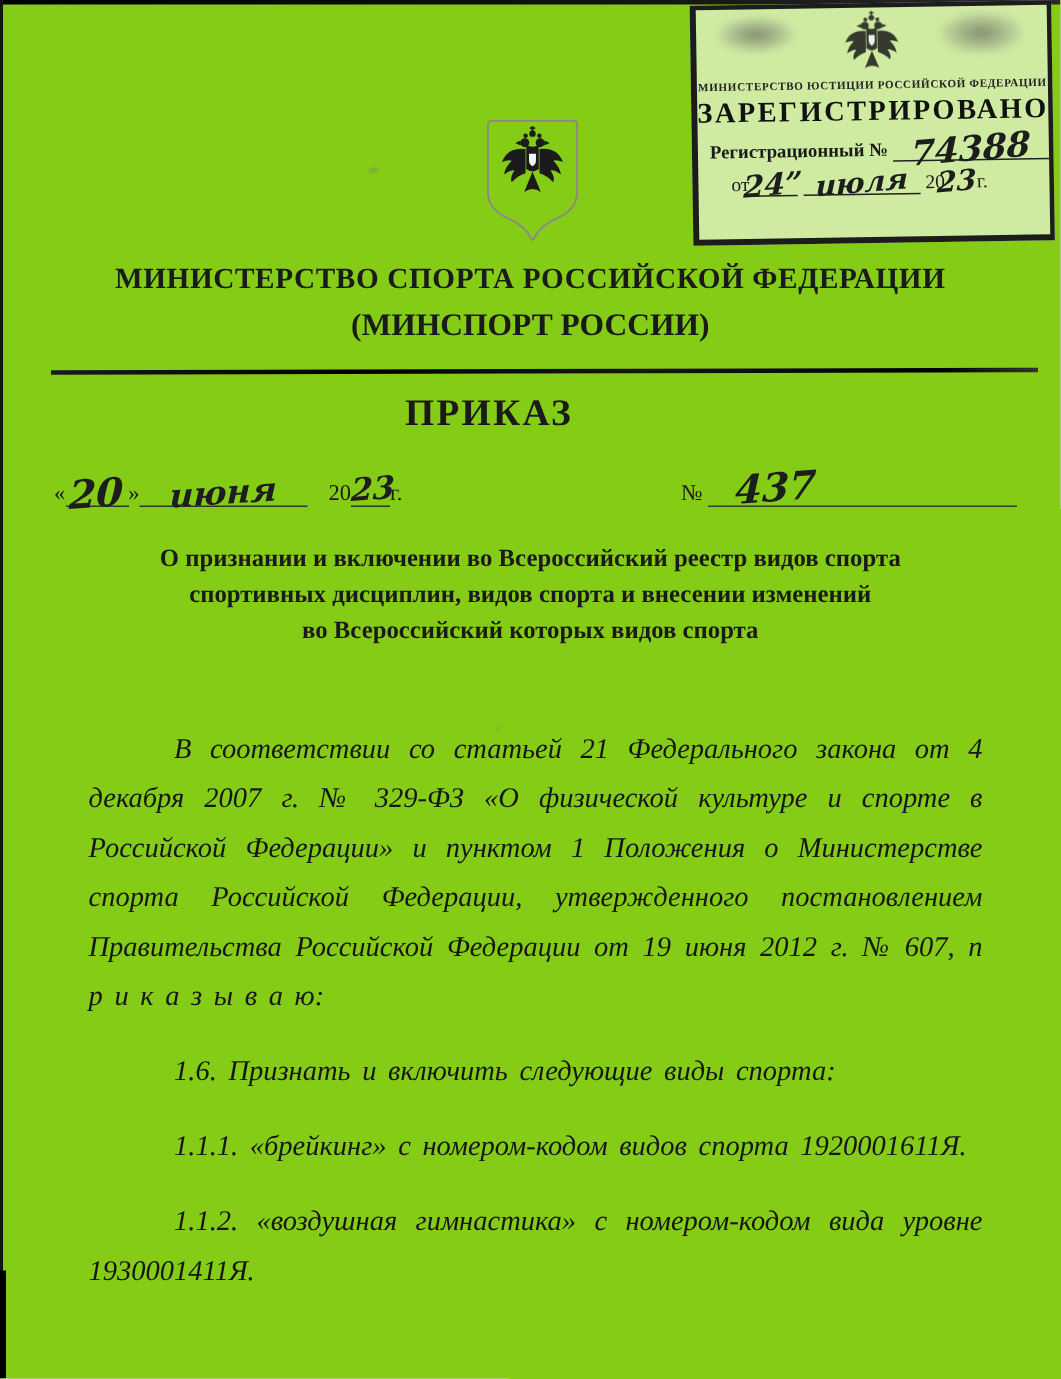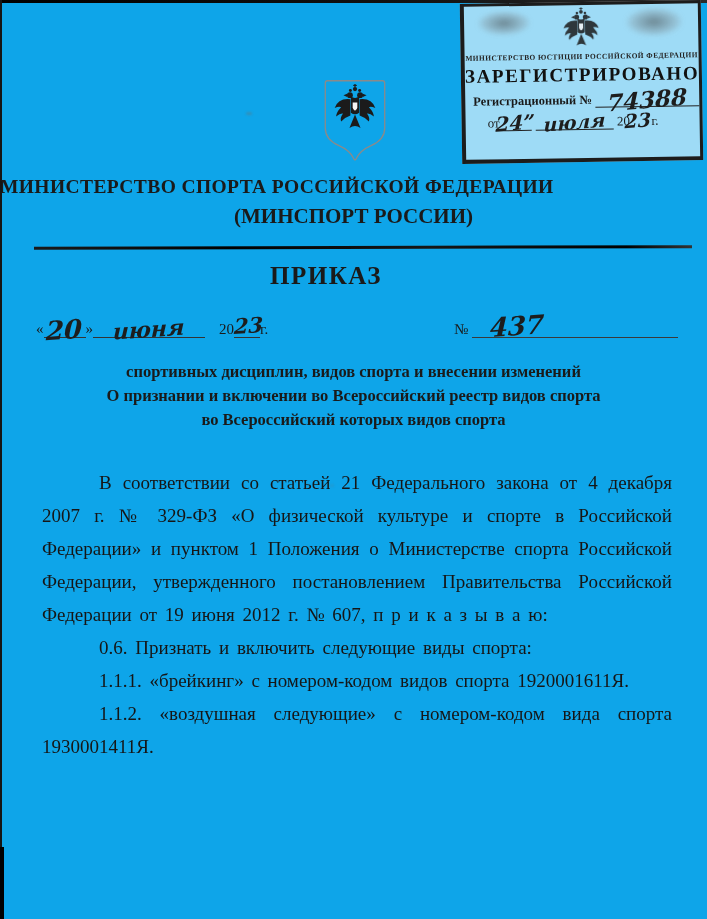--- a/index.html
+++ b/index.html
@@ -1,18 +1,18 @@
 <!DOCTYPE html>
 <html><head>
 <meta charset="utf-8">
 <style>
   html,body { margin:0; padding:0; }
   body { width:707px; height:919px; background:#e8e8e8; }
   #page {
-    position:relative; width:707px; height:919px; background:#0ea5e9;
+    position:relative; width:707px; height:919px; background:#84cc16;
     font-family:"Liberation Serif", serif; color:#1a1a1a; overflow:hidden;
   }
   
   .edge-top { position:absolute; top:0; left:0; width:707px; height:3px;
     background:linear-gradient(to right,#000 0%,#111 55%,#2a2a2a 100%); }
   .edge-left { position:absolute; top:0; left:0; width:2px; height:919px; background:#151515; }
   .edge-left-bottom { position:absolute; left:0; bottom:0; width:4px; height:72px; background:#000; }
   .dust { position:absolute; background:rgba(110,110,110,.4); border-radius:50%; filter:blur(1px); }
   .dust1 { left:246px; top:112px; width:6px; height:3px; }
   .dust2 { left:330px; top:484px; width:4px; height:3px; opacity:.5; }
@@ -46,21 +46,21 @@
   
   .hand { font-family:"DejaVu Serif", serif; font-style:italic; font-weight:700;
     display:inline-block; transform:rotate(-4deg) skewX(-6deg); color:#1d1d1d; line-height:1; }
   .h-regnum { font-size:23px; position:relative; top:2px; }
   .h-sday { font-size:20px; position:relative; top:3px; }
   .h-smonth { font-size:19px; position:relative; top:4px; }
   .h-syear { font-size:19px; position:relative; top:2px; margin-left:-5px; }
 
   
   .emblem { position:absolute; top:77px; left:322px; width:66px; height:88px; filter:blur(.3px); }
-  .h-ministry { position:absolute; top:176px; left:0; width:707px; 
+  .h-ministry { position:absolute; top:176px; left:0; width:707px; text-align:center;
     font-size:19.5px; font-weight:bold; letter-spacing:.4px; white-space:nowrap; }
   .h-short { position:absolute; top:204px; left:0; width:707px; text-align:center;
     font-size:21px; font-weight:bold; }
   .divider { position:absolute; top:246px; left:34px; width:658px; height:3px;
     background:linear-gradient(90deg,#1a1a1a,#000 30%,#161616 60%,#000 90%,#333);
     transform:rotate(-0.15deg); }
 
   .prikaz { position:absolute; top:262px; left:0; width:652px; text-align:center;
     font-size:25px; font-weight:bold; letter-spacing:1.5px; }
 
@@ -77,21 +77,21 @@
   .h-month { font-size:22px; position:relative; top:5px; }
   .h-year { font-size:21px; position:relative; top:2px; }
   .h-num { font-size:26px; position:relative; top:2px; }
   .pyear { margin-left:14px; }
 
   .subject { position:absolute; top:360px; left:0; width:707px; text-align:center;
     font-weight:bold; font-size:16.5px; line-height:24px; }
 
   .body-text { position:absolute; top:466px; left:42px; width:630px;
     font-size:19px; line-height:33px; text-align:justify; word-spacing:3px; color:#161616; }
-  .body-text p { margin:0; text-indent:57px; }
+  .body-text p { margin:17px; text-indent:57px;font-style:italic; }
 </style>
 </head>
 <body>
 
 <svg width="0" height="0" style="position:absolute">
   <defs>
     <g id="eagle-shape" fill="#1b1b1b">
       <rect x="48.6" y="0" width="2.8" height="7"></rect>
       <rect x="46" y="1.8" width="8" height="2.2"></rect>
       <circle cx="50" cy="11" r="4.6"></circle>
@@ -149,24 +149,24 @@
     <div class="meta-date">
       <span>«</span><span class="segA"><span class="hand h-day">20</span></span><span>»</span><span class="segB"><span class="hand h-month">июня</span></span><span class="pyear">20</span><span class="segY"><span class="hand h-year">23</span></span><span>г.</span>
     </div>
     <div class="meta-num">
       <span>№</span>
       <span class="segN"><span class="hand h-num">437</span></span>
     </div>
   </div>
 
   <div class="subject">
+    <div>О признании и включении во Всероссийский реестр видов спорта</div>
     <div>спортивных дисциплин, видов спорта и внесении изменений</div>
-    <div>О признании и включении во Всероссийский реестр видов спорта</div>
     <div>во Всероссийский которых видов спорта</div>
   </div>
 
   <div class="body-text">
     <p>В соответствии со статьей 21 Федерального закона от 4 декабря 2007 г. № 329-ФЗ «О физической культуре и спорте в Российской Федерации» и пунктом 1 Положения о Министерстве спорта Российской Федерации, утвержденного постановлением Правительства Российской Федерации от 19 июня 2012 г. № 607, п р и к а з ы в а ю:</p>
-    <p>0.6. Признать и включить следующие виды спорта:</p>
+    <p>1.6. Признать и включить следующие виды спорта:</p>
     <p>1.1.1. «брейкинг» с номером-кодом видов спорта 1920001611Я.</p>
-    <p>1.1.2. «воздушная следующие» с номером-кодом вида спорта 1930001411Я.</p>
+    <p>1.1.2. «воздушная гимнастика» с номером-кодом вида уровне 1930001411Я.</p>
   </div>
 </div>
 
 </body></html>

